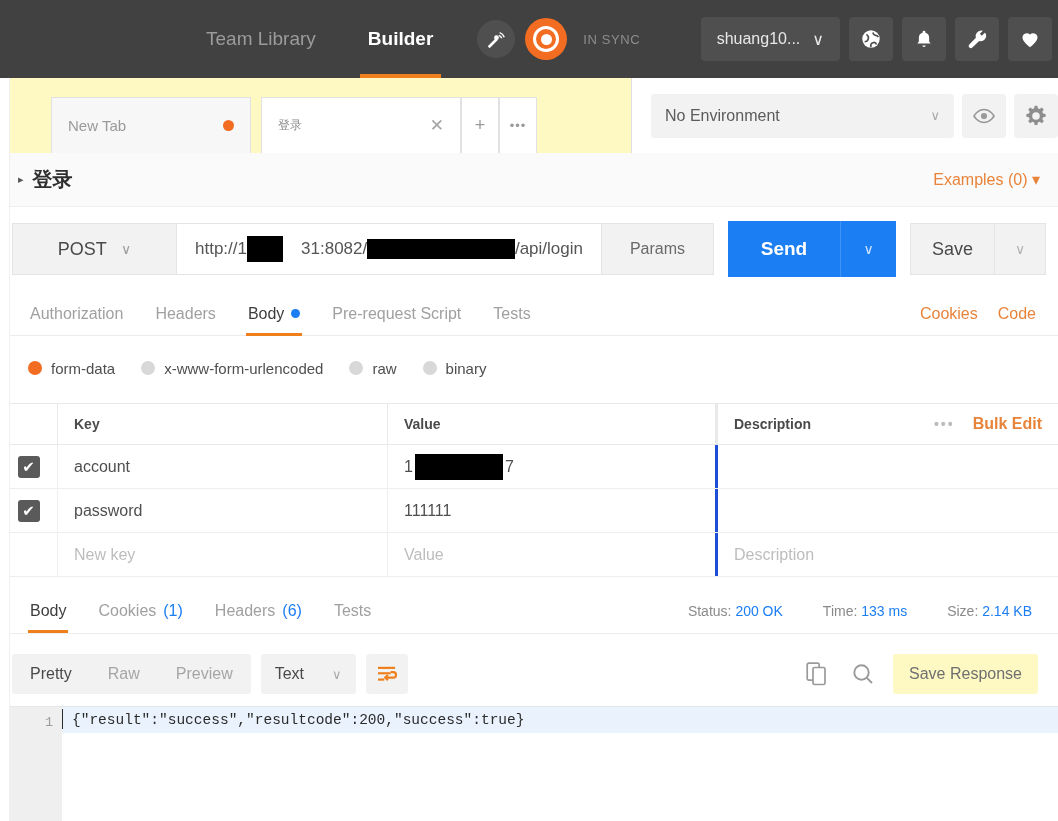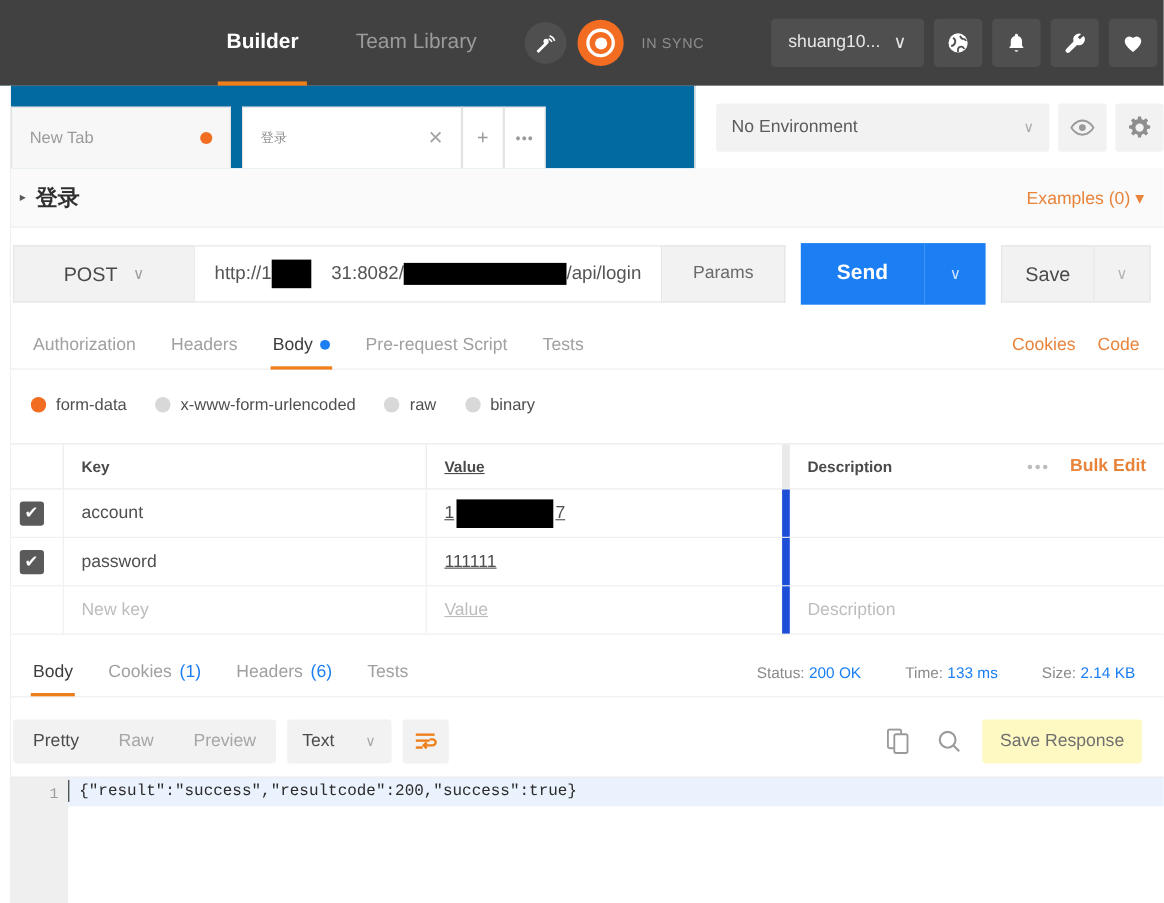--- a/index.html
+++ b/index.html
@@ -52,22 +52,22 @@
   }
   .icon-sq {
     width: 44px; height: 44px; border-radius: 4px; background: #4f4f4f;
     display: flex; align-items: center; justify-content: center; cursor: pointer;
   }
 
   
   .row2 { position: absolute; left: 0; top: 78px; width: 1058px; height: 75px; }
   .tabstrip {
     position: absolute; left: 0; top: 0; width: 632px; height: 75px;
-    background: #0369a1; border-right: 1px solid #e0e0e0;
-    display: flex; align-items: flex-end;
+    background: #fef9c3; border-right: 1px solid #e0e0e0;
+    display: flex; align-items: flex-end; padding-left: 41px;
   }
   .reqtab {
     height: 56px; display: flex; align-items: center; gap: 10px;
     padding: 0 16px; background: #f7f7f7; border: 1px solid #e2e2e2;
     border-bottom: none; margin-left: 10px; min-width: 200px; cursor: pointer;
   }
   .reqtab.active { background: #ffffff; border-color: #e2e2e2; }
   .reqtab .tabname { font-size: 15px; color: #9a9a9a; flex: 1; }
   .reqtab.active .tabname { font-size: 12px; color: #8c8c8c; }
   .unsaved-dot { width: 11px; height: 11px; border-radius: 50%; background: #f26c21; }
@@ -185,21 +185,21 @@
     border-top: 1px solid #e9e9e9; border-bottom: 1px solid #e9e9e9;
     font-size: 14px; font-weight: bold; color: #4a4a4a;
   }
   .kv-row {
     display: flex; height: 44px; align-items: center;
     border-bottom: 1px solid #eeeeee; font-size: 16px; color: #4f4f4f;
   }
   .c-chk { width: 58px; display: flex; align-items: center; justify-content: center;
            border-right: 1px solid #eeeeee; height: 100%; }
   .c-key { width: 330px; padding-left: 16px; border-right: 1px solid #eeeeee; height:100%; display:flex; align-items:center; }
-  .c-val { width: 330px; padding-left: 16px; border-right: 7px solid #1d4ed8; height:100%; display:flex; align-items:center;text-decoration:underline; }
+  .c-val { width: 330px; padding-left: 16px; border-right: 3px solid #1d4ed8; height:100%; display:flex; align-items:center; }
   .c-desc { flex: 1; padding-left: 16px; height:100%; display:flex; align-items:center; }
   .kv-head .c-chk, .kv-head .c-key, .kv-head .c-val, .kv-head .c-desc { border-right-color: #e9e9e9; }
   .chk {
     width: 22px; height: 22px; border-radius: 3px; background: #5a5a5a;
     display: flex; align-items: center; justify-content: center; cursor: pointer;
   }
   .chk span { color: #fff; font-size: 15px; line-height: 1; }
   .ph { color: #bdbdbd; }
   .kv-head-actions { display: flex; align-items: center; gap: 18px; margin-left: auto; padding-right: 16px; }
   .dots3 { color: #bcbcbc; letter-spacing: 2px; font-size: 14px; cursor: pointer; }
@@ -264,25 +264,25 @@
   }
 </style>
 </head>
 <body>
 
 <div class="app">
 
   <div class="topbar">
     <div class="topbar-left-pad"></div>
 
+    <div class="nav-tab">
+      <span>Team Library</span>
+    </div>
     <div class="nav-tab active">
       <span>Builder</span>
-    </div>
-    <div class="nav-tab">
-      <span>Team Library</span>
     </div>
 
     <div class="sync-group">
       <div class="circ-btn">
         <svg width="22" height="22" viewBox="0 0 24 24" aria-hidden="true">
           <path d="M3 20 L12 11 L14 13 L5 22 Z" fill="#ffffff"></path>
           <circle cx="12.5" cy="10.5" r="2.6" fill="#ffffff"></circle>
           <path d="M15 8 a5 5 0 0 1 3.2 3.2" stroke="#ffffff" stroke-width="1.6" fill="none"></path>
           <path d="M16 5 a8 8 0 0 1 5 5" stroke="#ffffff" stroke-width="1.6" fill="none"></path>
         </svg>

